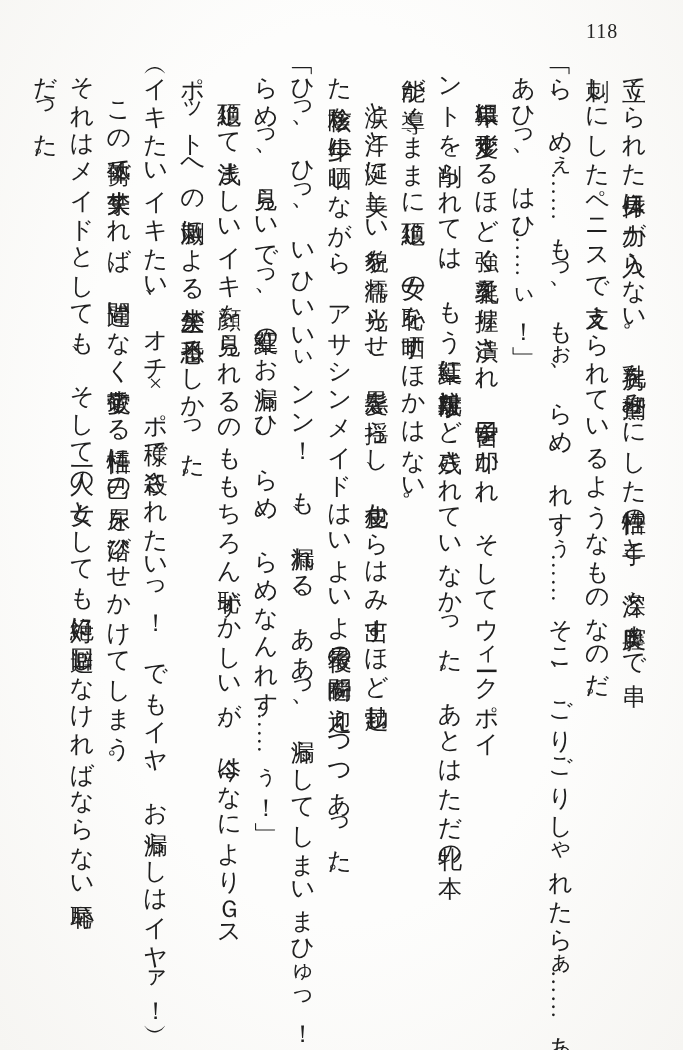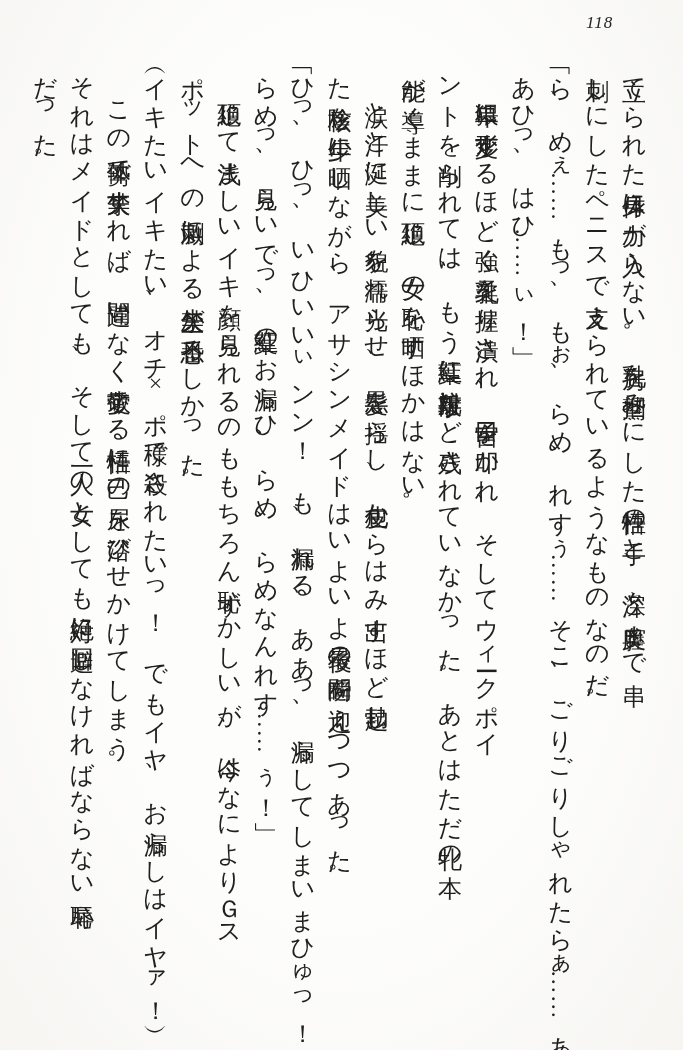--- a/index.html
+++ b/index.html
@@ -14,24 +14,23 @@
     background: #fbfaf8;
     font-family: "Liberation Serif", "DejaVu Serif", serif;
   }
   .page {
     position: absolute;
     inset: 0;
     background: radial-gradient(ellipse at 50% 45%, #fdfdfc 55%, #f6f5f2 100%);
   }
   .page-number {
     position: absolute;
-    top: 13px;
+    top: 20px;
     left: 586px;
-    font-size: 17px;
-    font-style: italic;
+    font-size: 20px;
     letter-spacing: 1px;
     color: #242424;
   }
   .text-block {
     position: absolute;
     top: 60px;
     right: 31px;
     height: 985px;
     writing-mode: vertical-rl;
     text-orientation: mixed;

